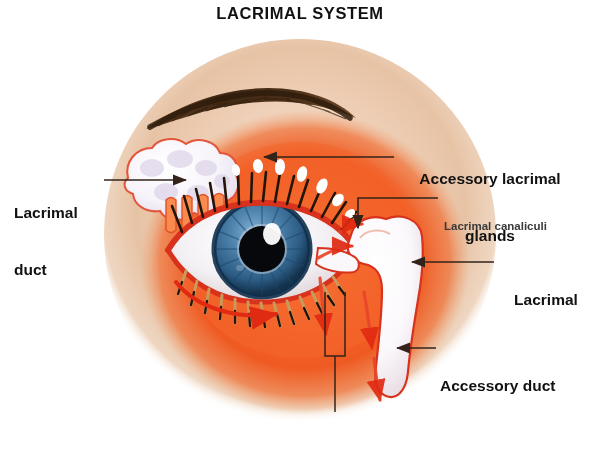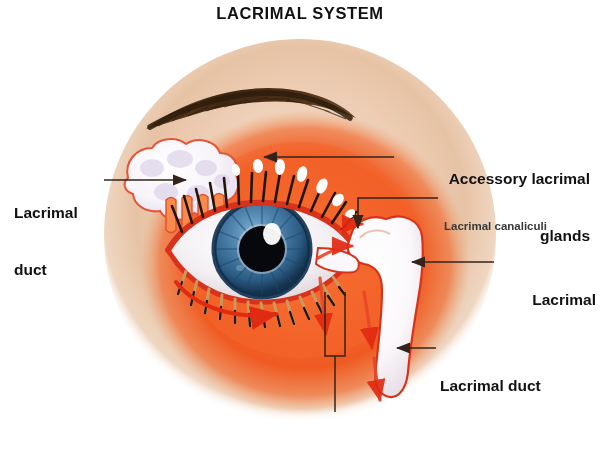--- a/index.html
+++ b/index.html
@@ -23,21 +23,21 @@
     font-weight:bold;
     color:#121212;
     font-size:15.5px;
     line-height:19px;
     white-space:pre;
     font-family:"Liberation Sans", sans-serif;
   }
   .lbl.small{
     font-size:11.5px;font-weight:bold;color:#3a3a3a;line-height:13px;
   }
-  .ctr{text-align:right;}
+  .ctr{text-align:center;}
   svg{position:absolute;left:0;top:0;}
 </style>
 </head>
 <body>
 
 <div id="stage">
 
   <svg width="600" height="450" viewBox="0 0 600 450">
     <defs>
       <radialGradient id="faceGrad" cx="50%" cy="44%" r="54%">
@@ -303,20 +303,20 @@
 
   <div class="lbl small" style="left:444px;top:194px;">
     <div>Lacrimal canaliculi</div>
   </div>
 
   <div class="lbl ctr" style="left:496px;top:252px;width:100px;">
     <div>Lacrimal</div>
   </div>
 
   <div class="lbl" style="left:440px;top:338px;">
-    <div>Lacrimal duct</div>
+    <div>Accessory duct</div>
   </div>
 
   <div class="lbl ctr" style="left:285px;top:420px;width:100px;">
     
   </div>
 
 </div>
 
 </body></html>

